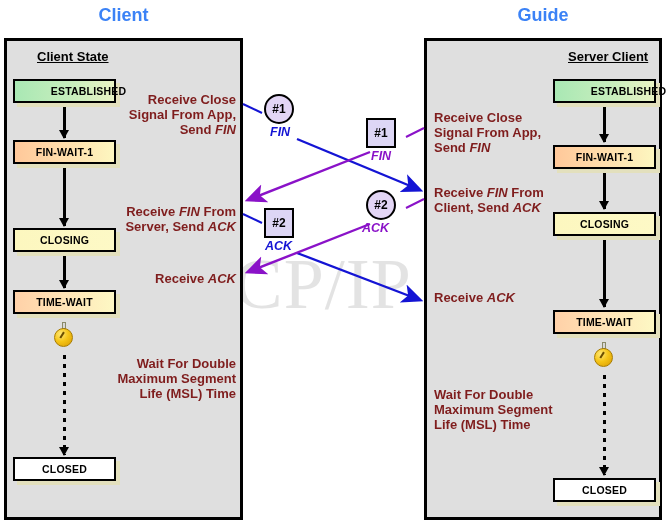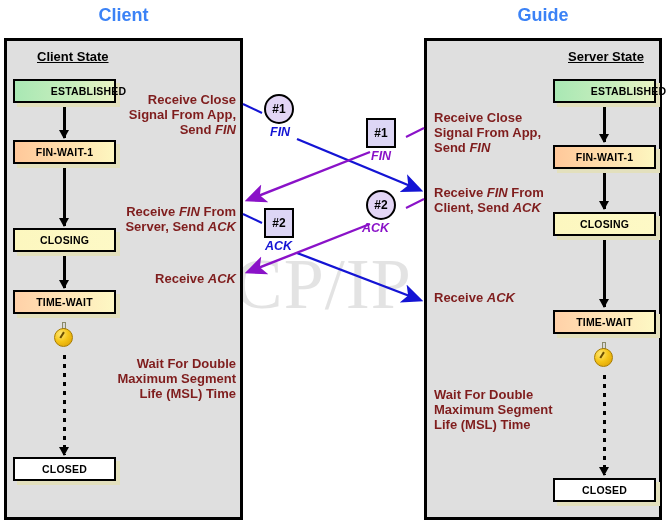--- a/index.html
+++ b/index.html
@@ -134,21 +134,21 @@
 
 <div class="watermark">The TCP/IP Guide</div>
 
 <div class="side-title" id="client-title">Client</div>
 <div class="side-title" id="server-title">Guide</div>
 
 <div class="panel" id="client-panel"></div>
 <div class="panel" id="server-panel"></div>
 
 <div class="panel-heading" id="client-state-heading" style="top:49px;left:14px;margin-left:23px;">Client State</div>
-<div class="panel-heading" id="server-state-heading" style="top:49px;left:568px;">Server State</div>
+<div class="panel-heading" id="server-state-heading" style="top:49px;left:568px;">Server Client</div>
 
 <div class="state-box st-established" style="left:13px;top:79px;">ESTABLISHED</div>
 <div class="state-box st-finwait" style="left:13px;top:140px;">FIN-WAIT-1</div>
 <div class="state-box st-closing" style="left:13px;top:228px;">CLOSING</div>
 <div class="state-box st-timewait" style="left:13px;top:290px;">TIME-WAIT</div>
 <div class="state-box st-closed" style="left:13px;top:457px;">CLOSED</div>
 
 <div class="v-arrow" style="left:59px;top:105px;height:33px;">
   <div class="shaft"></div>
     <div class="head"></div>

